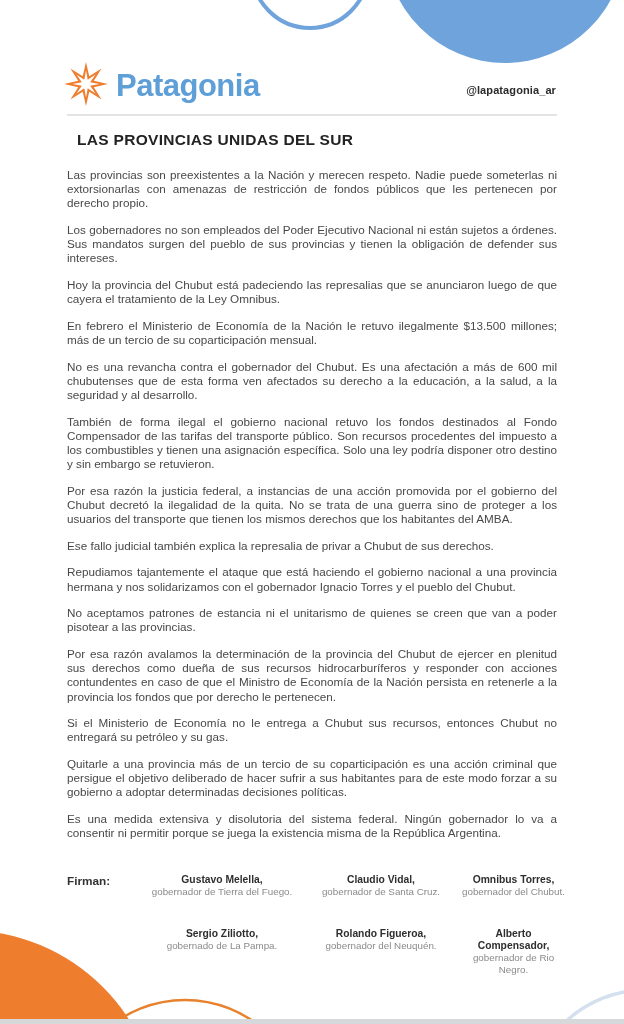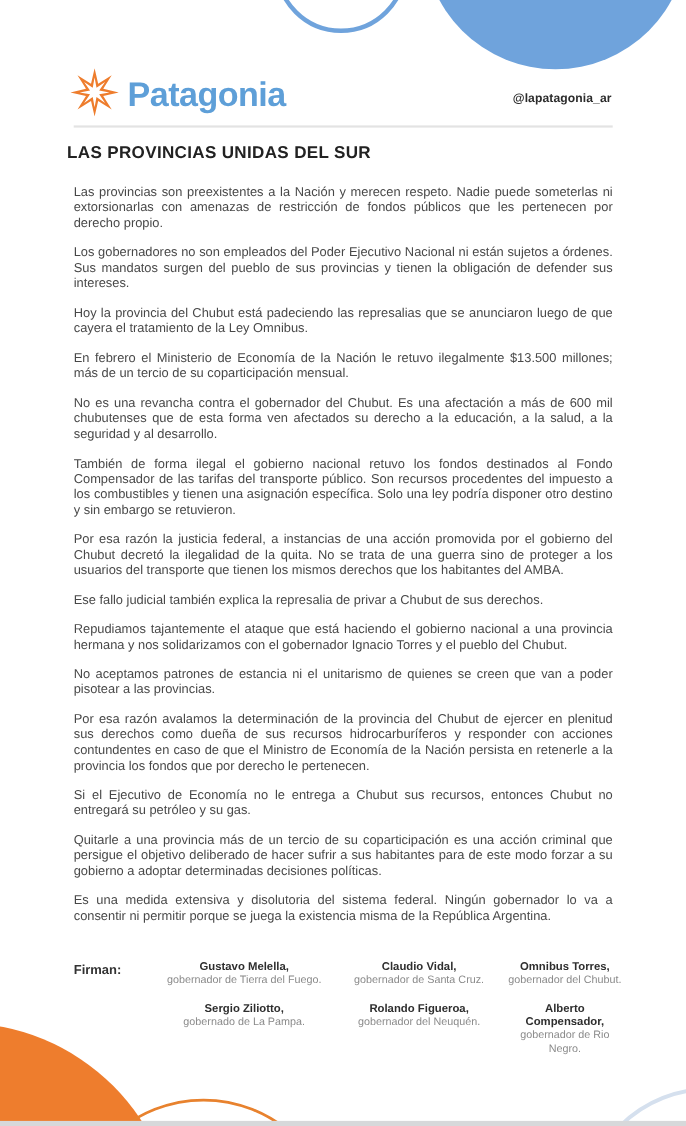--- a/index.html
+++ b/index.html
@@ -19,21 +19,21 @@
     font-size:31px;font-weight:bold;color:#5E9FD8;letter-spacing:-0.5px;
   }
   .handle{
     position:absolute;right:68px;top:84px;
     font-size:11px;font-weight:bold;color:#2b2b2b;letter-spacing:0.1px;margin-left:28px;
   }
   .divider{
     position:absolute;left:67px;top:114px;width:490px;height:2px;background:#e3e3e3;
   }
   .doc-title{
-    position:absolute;left:61px;top:131px;width:490px;
+    position:absolute;left:77px;top:131px;width:490px;
     font-size:15.5px;font-weight:bold;color:#222222;letter-spacing:0.3px;
   }
   .body-text{
     position:absolute;left:67px;top:168px;width:490px;
   }
   .body-text p{
     margin:0 0 12.4px 0;
     font-size:11.7px;line-height:14.2px;color:#484848;
     text-align:justify;text-justify:inter-word;
   }
@@ -41,21 +41,21 @@
     position:absolute;left:67px;top:874px;width:500px;text-align:center;
   }
   .sign-label{
     position:absolute;left:0;top:0;
     font-size:11.8px;font-weight:bold;color:#333333;
   }
   .sign-grid{
     margin-left:75px;
     display:grid;
     grid-template-columns:160px 158px 1fr;
-    row-gap:14px;
+    row-gap:30px;
   }
   .signatory .sig-name{
     display:block;font-size:10.3px;font-weight:bold;color:#2e2e2e;line-height:12px;
   }
   .signatory .sig-role{
     display:block;font-size:9.8px;color:#8a8a8a;line-height:12px;
   }
 </style>
 </head>
 <body>
@@ -89,21 +89,21 @@
     <p>Los gobernadores no son empleados del Poder Ejecutivo Nacional ni están sujetos a órdenes. Sus mandatos surgen del pueblo de sus provincias y tienen la obligación de defender sus intereses.</p>
     <p>Hoy la provincia del Chubut está padeciendo las represalias que se anunciaron luego de que cayera el tratamiento de la Ley Omnibus.</p>
     <p>En febrero el Ministerio de Economía de la Nación le retuvo ilegalmente $13.500 millones; más de un tercio de su coparticipación mensual.</p>
     <p>No es una revancha contra el gobernador del Chubut. Es una afectación a más de 600 mil chubutenses que de esta forma ven afectados su derecho a la educación, a la salud, a la seguridad y al desarrollo.</p>
     <p>También de forma ilegal el gobierno nacional retuvo los fondos destinados al Fondo Compensador de las tarifas del transporte público. Son recursos procedentes del impuesto a los combustibles y tienen una asignación específica. Solo una ley podría disponer otro destino y sin embargo se retuvieron.</p>
     <p>Por esa razón la justicia federal, a instancias de una acción promovida por el gobierno del Chubut decretó la ilegalidad de la quita. No se trata de una guerra sino de proteger a los usuarios del transporte que tienen los mismos derechos que los habitantes del AMBA.</p>
     <p>Ese fallo judicial también explica la represalia de privar a Chubut de sus derechos.</p>
     <p>Repudiamos tajantemente el ataque que está haciendo el gobierno nacional a una provincia hermana y nos solidarizamos con el gobernador Ignacio Torres y el pueblo del Chubut.</p>
     <p>No aceptamos patrones de estancia ni el unitarismo de quienes se creen que van a poder pisotear a las provincias.</p>
     <p>Por esa razón avalamos la determinación de la provincia del Chubut de ejercer en plenitud sus derechos como dueña de sus recursos hidrocarburíferos y responder con acciones contundentes en caso de que el Ministro de Economía de la Nación persista en retenerle a la provincia los fondos que por derecho le pertenecen.</p>
-    <p>Si el Ejecutivo de Economía no le entrega a Chubut sus recursos, entonces Chubut no entregará su petróleo y su gas.</p>
+    <p>Si el Ministerio de Economía no le entrega a Chubut sus recursos, entonces Chubut no entregará su petróleo y su gas.</p>
     <p>Quitarle a una provincia más de un tercio de su coparticipación es una acción criminal que persigue el objetivo deliberado de hacer sufrir a sus habitantes para de este modo forzar a su gobierno a adoptar determinadas decisiones políticas.</p>
     <p>Es una medida extensiva y disolutoria del sistema federal. Ningún gobernador lo va a consentir ni permitir porque se juega la existencia misma de la República Argentina.</p>
   </div>
 
   <div class="signatures">
     <div class="sign-label">Firman:</div>
     <div class="sign-grid">
       <div class="signatory">
         <span class="sig-name">Gustavo Melella,</span>
         <span class="sig-role">gobernador de Tierra del Fuego.</span>

